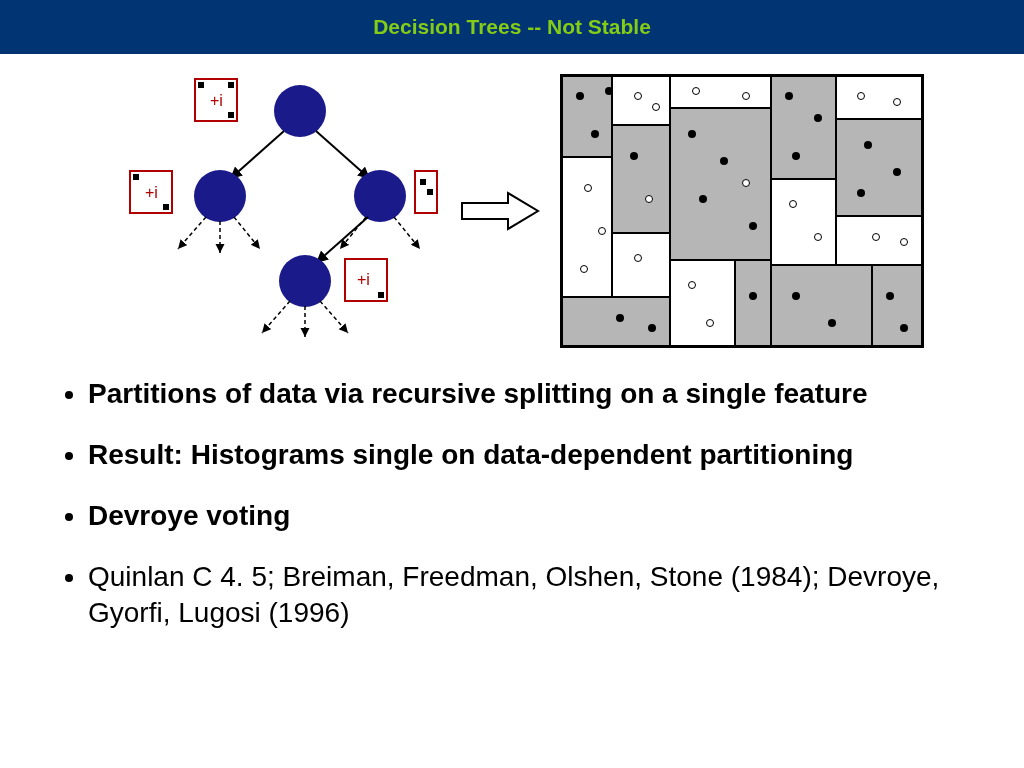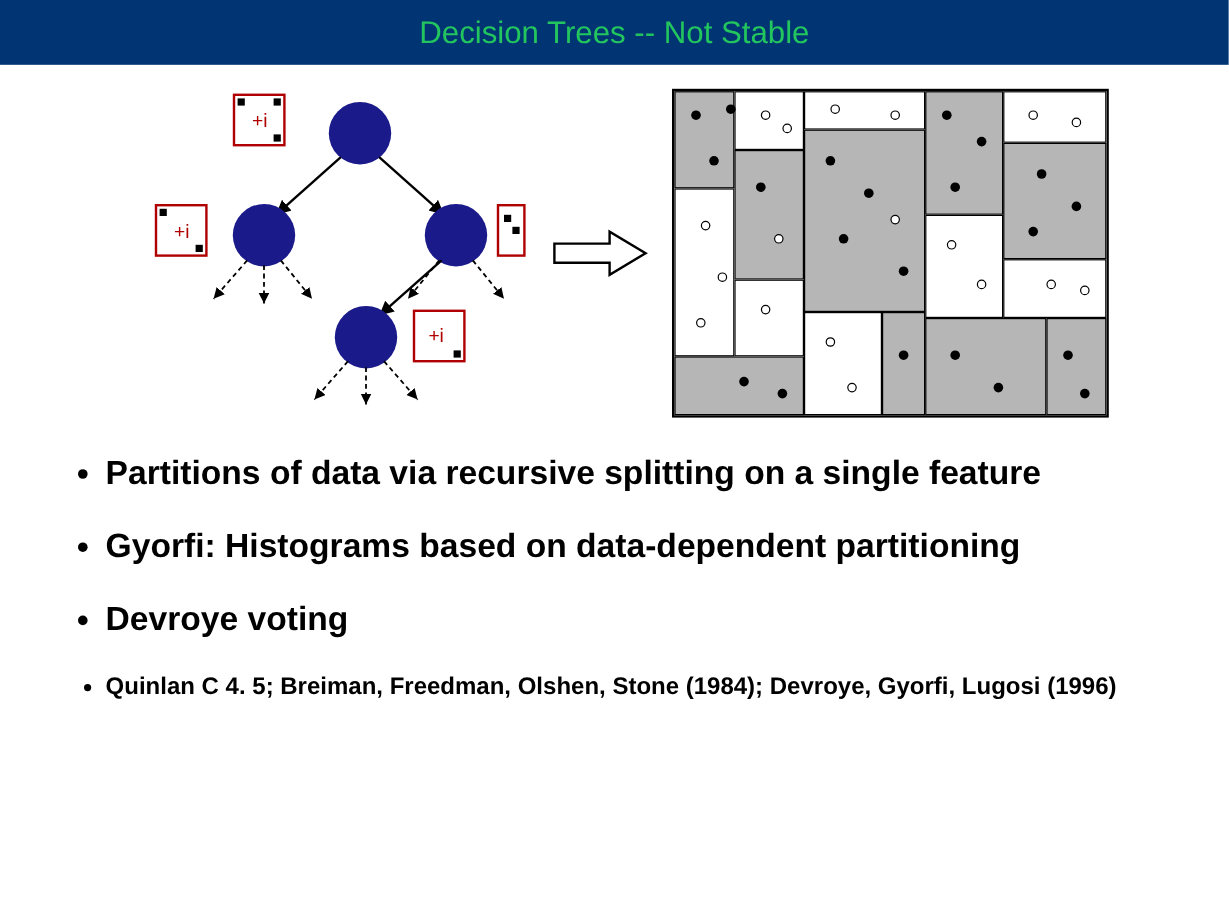--- a/index.html
+++ b/index.html
@@ -7,27 +7,27 @@
     padding: 0;
     width: 1024px;
     height: 768px;
     font-family: Arial, Helvetica, sans-serif;
     background: #ffffff;
     color: #000000;
     overflow: hidden;
   }
   .title-bar {
     background: #003473;
-    color: #22c55e;
+    color: #84cc16;
     height: 54px;
     display: flex;
     align-items: center;
     justify-content: center;
-    font-size: 26px;
-    font-weight: 400;
+    font-size: 21px;
+    font-weight: 700;
   }
   .figure-row {
     display: flex;
     align-items: center;
     justify-content: center;
     gap: 20px;
     margin-top: 12px;
     height: 290px;
   }
   .tree-fig {
@@ -53,22 +53,22 @@
     padding-left: 28px;
     margin: 0;
   }
   .bullets li.big {
     font-size: 28px;
     font-weight: bold;
     line-height: 1.25;
     margin-bottom: 26px;
   }
   .bullets li.small {
-    font-size: 20px;
-    font-weight: bold;
+    font-size: 28px;
+    font-weight: normal;
     line-height: 1.3;
   }
   
   .cell {
     position: absolute;
     box-sizing: border-box;
     border: 1px solid #000;
   }
   .gray { background: #b6b6b6; }
   .white { background: #ffffff; }
@@ -217,17 +217,17 @@
     <div class="pt hollow" style="left:86%; top:58%;"></div>
     <div class="pt hollow" style="left:94%; top:60%;"></div>
     <div class="pt solid" style="left:90%; top:80%;"></div>
     <div class="pt solid" style="left:94%; top:92%;"></div>
   </div>
 </div>
 
 <div class="bullets">
   <ul>
     <li class="big">Partitions of data via recursive splitting on a single feature</li>
-    <li class="big">Gyorfi: Histograms based on data-dependent partitioning</li>
+    <li class="big">Result: Histograms single on data-dependent partitioning</li>
     <li class="big">Devroye voting</li>
     <li class="small">Quinlan C 4. 5; Breiman, Freedman, Olshen, Stone (1984); Devroye, Gyorfi, Lugosi (1996)</li>
   </ul>
 </div>
 
 </body></html>

